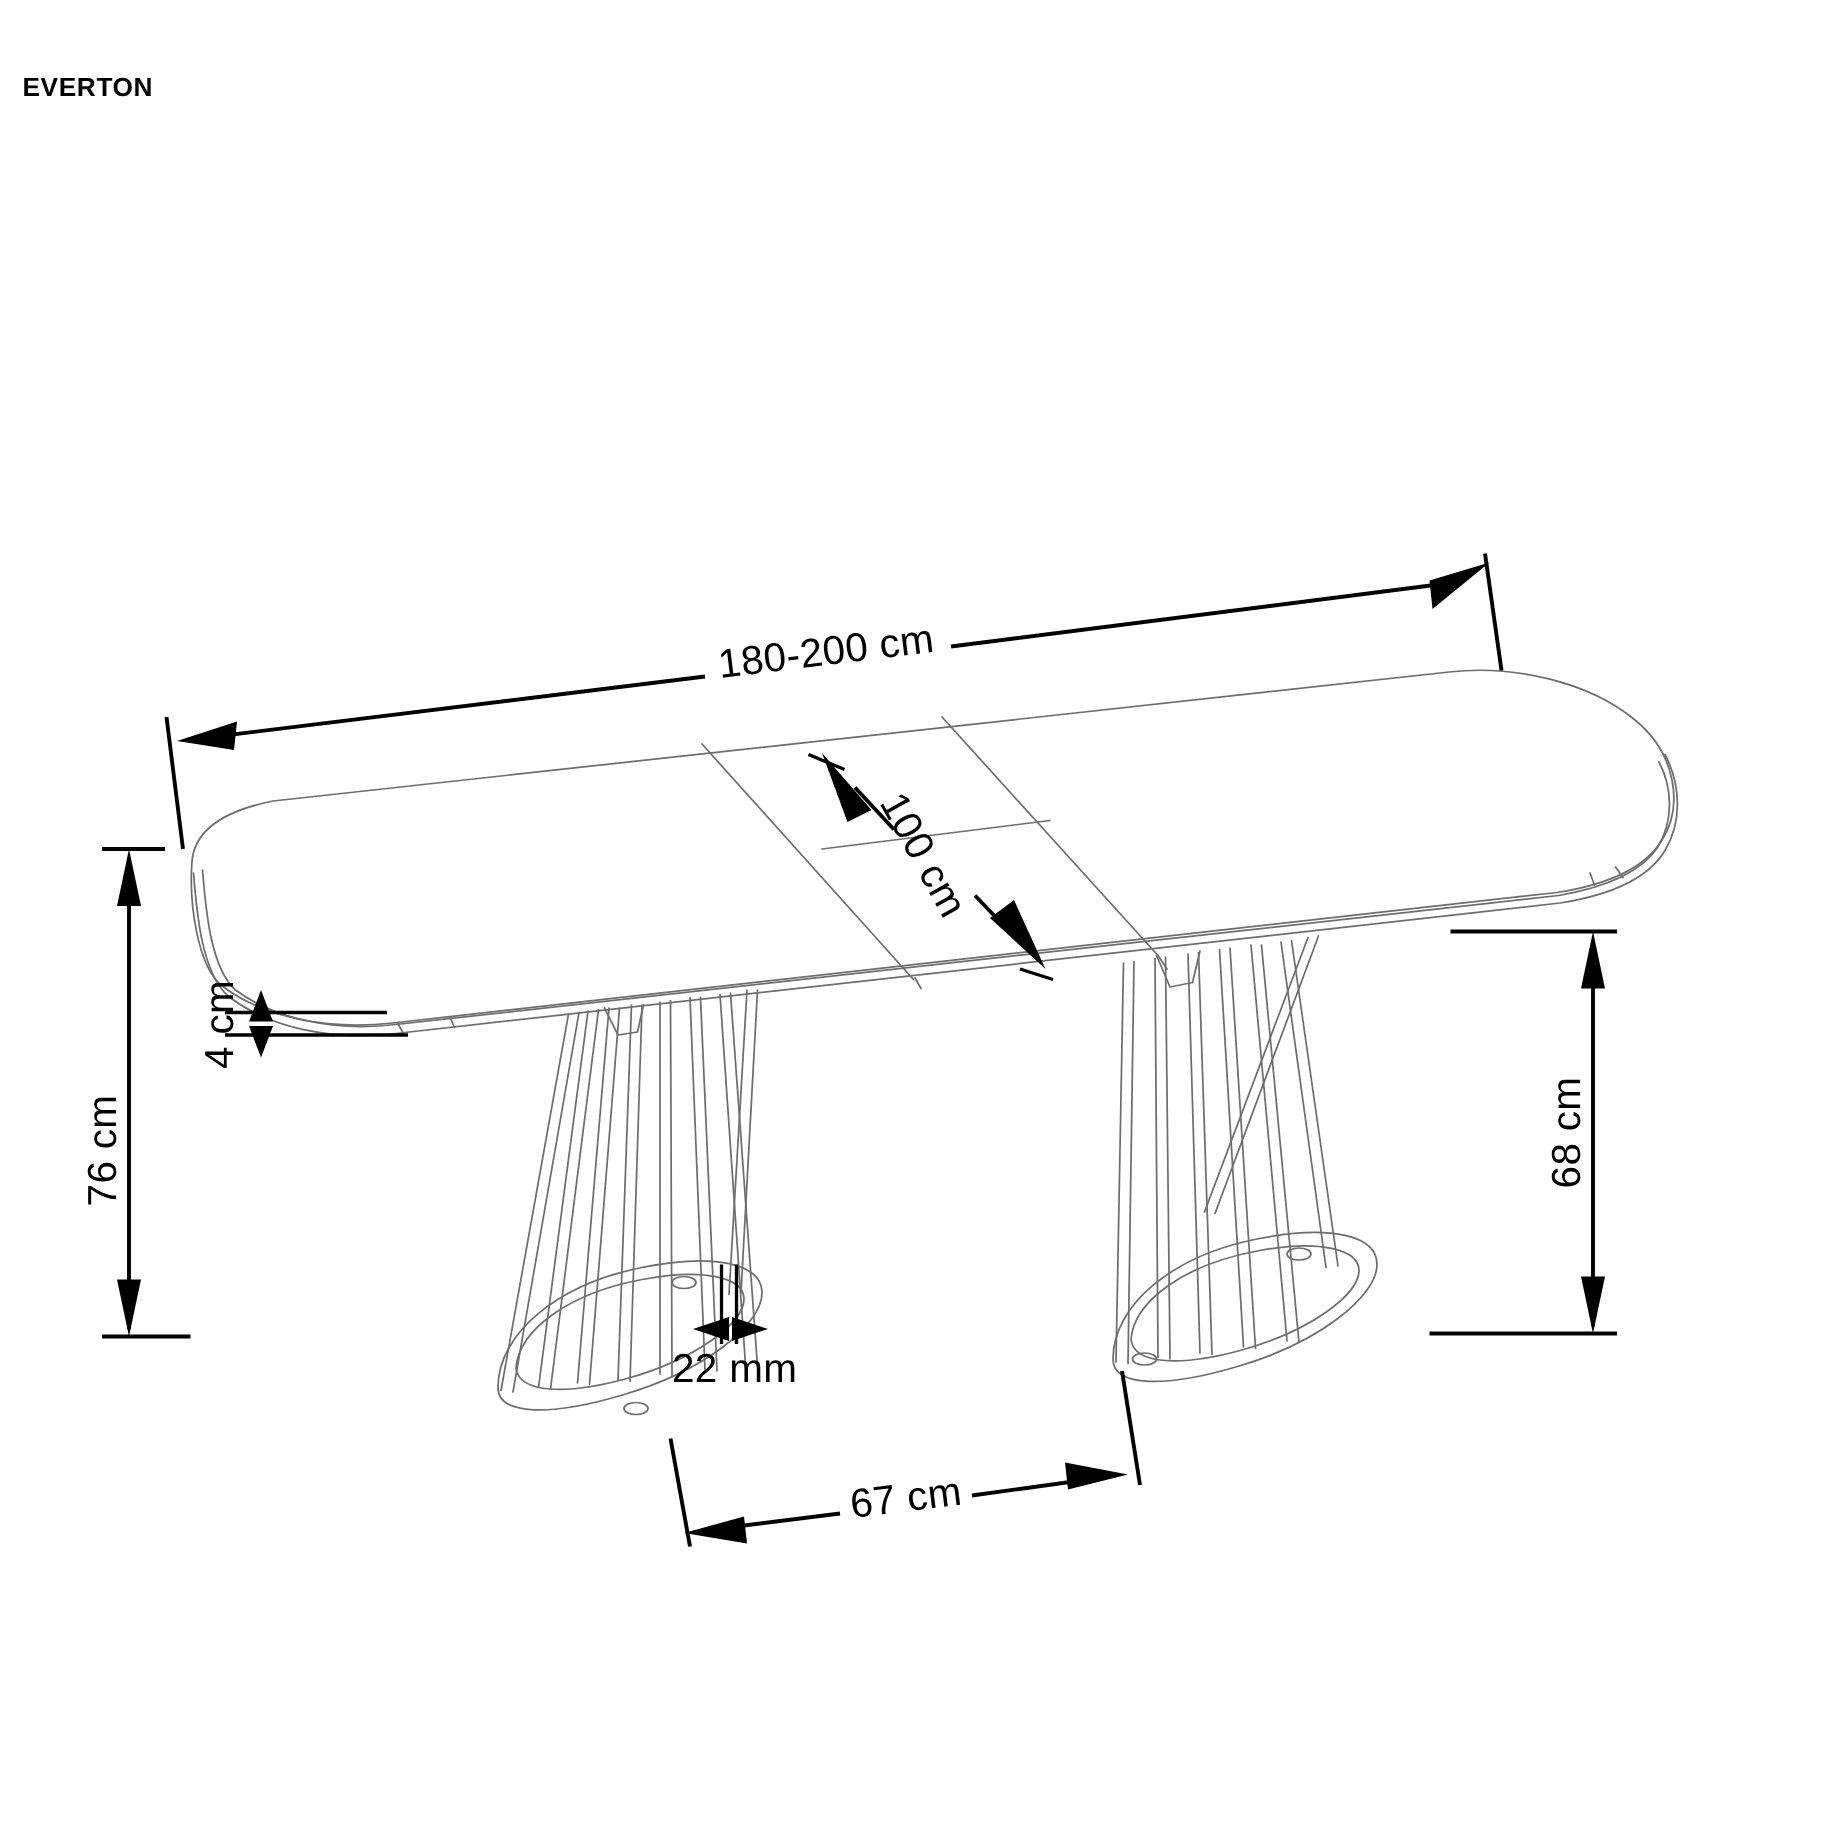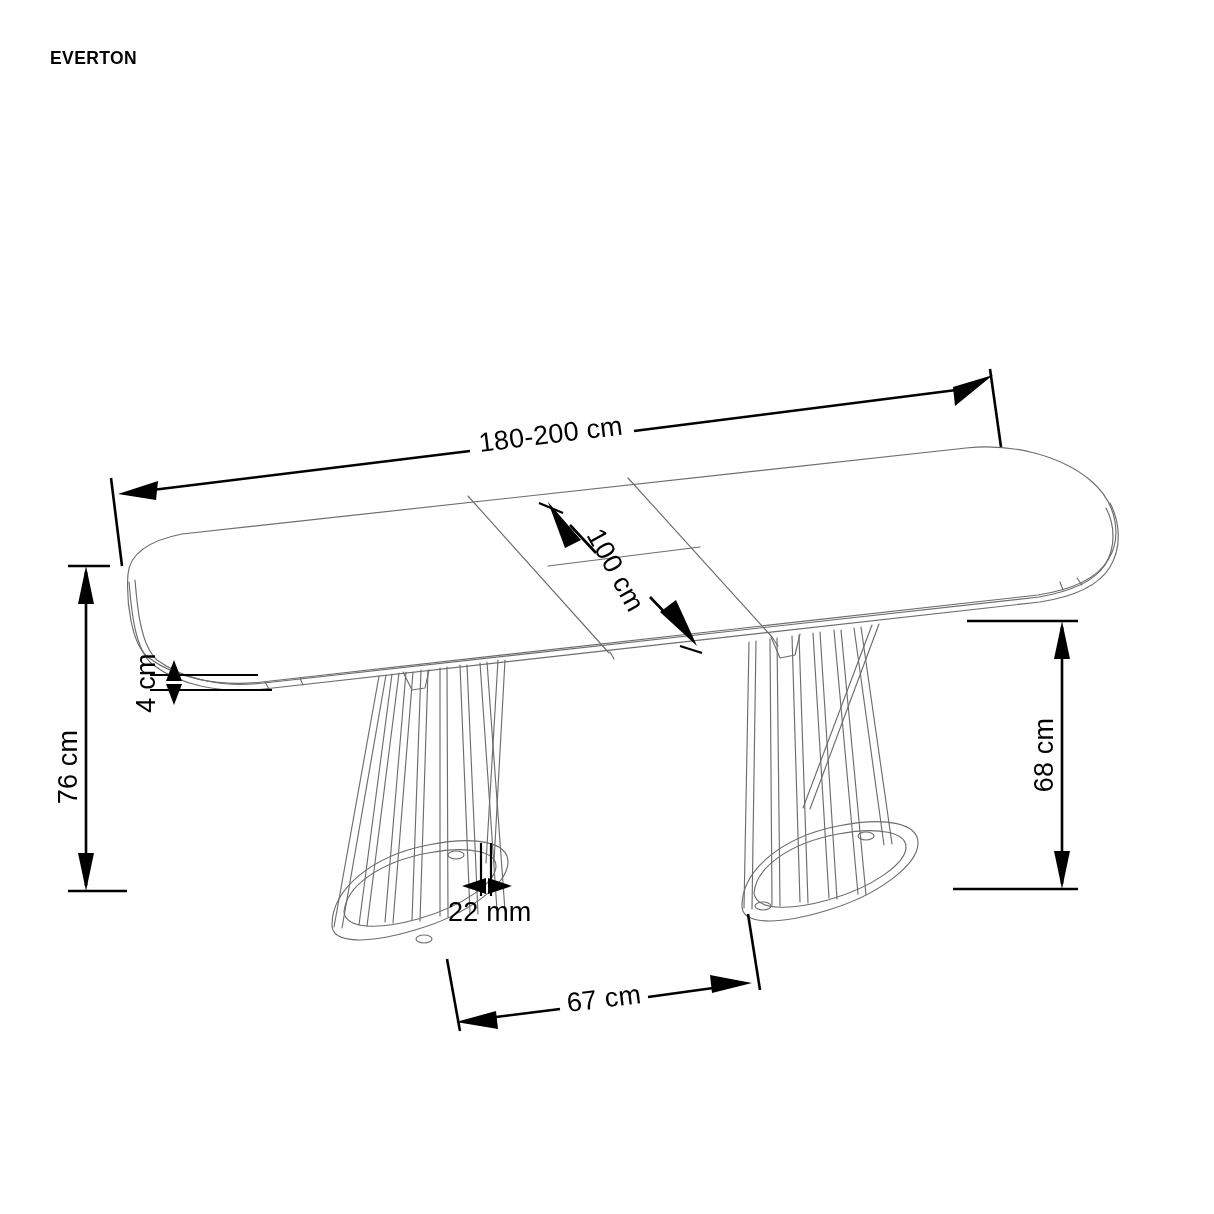--- a/index.html
+++ b/index.html
@@ -9,21 +9,21 @@
   }
   body {
     width: 1214px;
     height: 1214px;
     font-family: "Liberation Sans", sans-serif;
     position: relative;
     overflow: hidden;
   }
   #product-title {
     position: absolute;
-    left: 50px;
+    left: 15px;
     top: 48px;
     font-size: 17.5px;
     font-weight: bold;
     letter-spacing: 0.4px;
     color: #000000;
     white-space: nowrap;
   }
   #drawing-canvas {
     position: absolute;
     left: 0;

